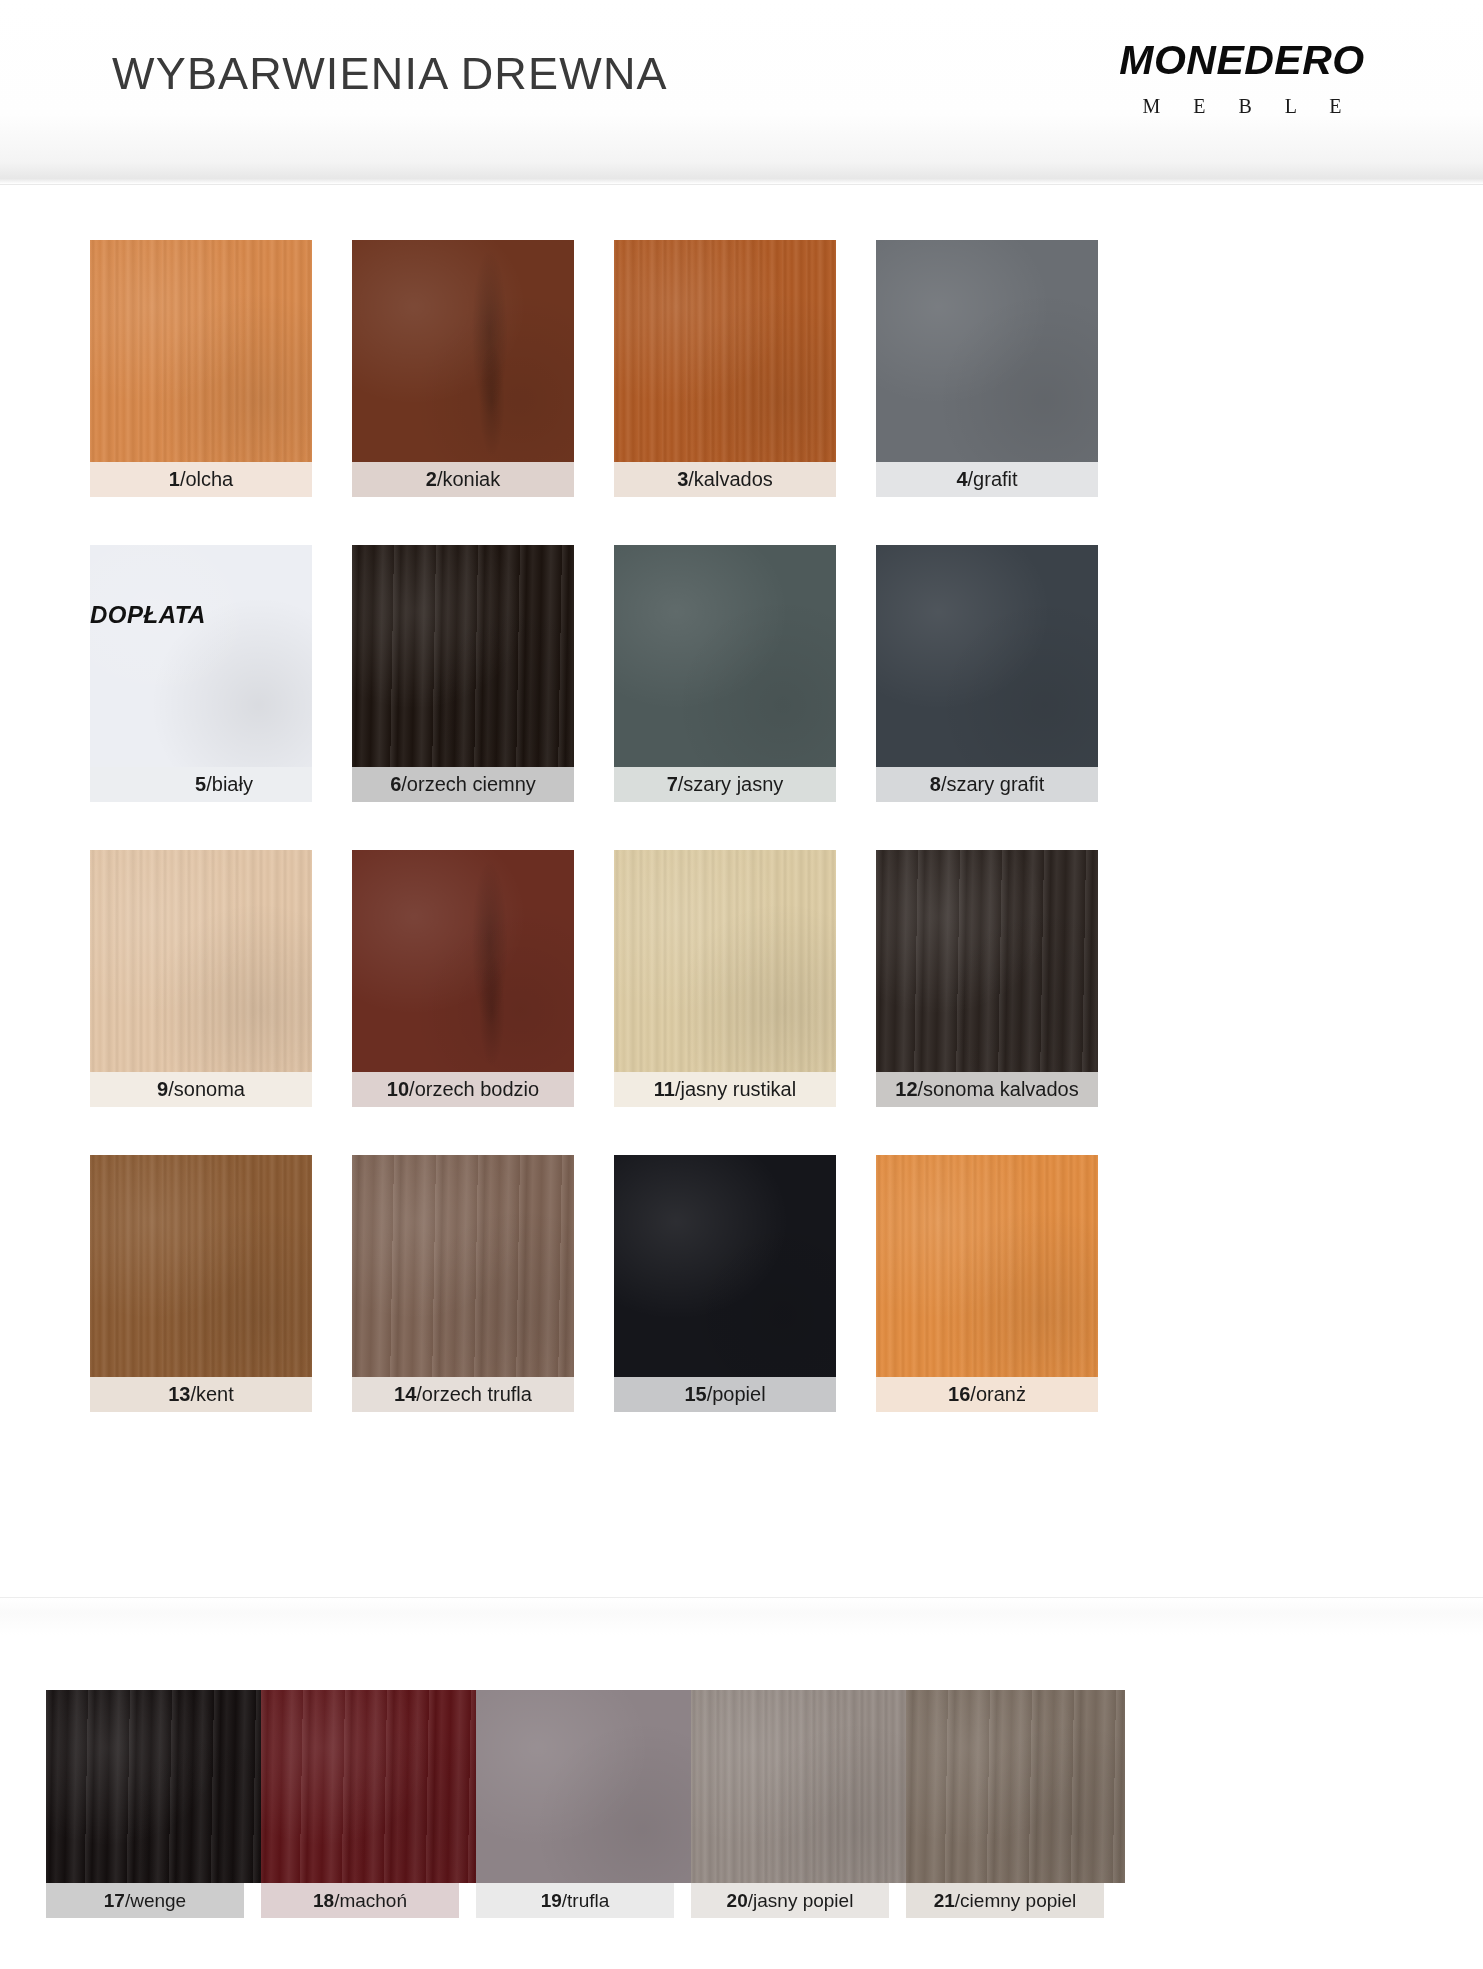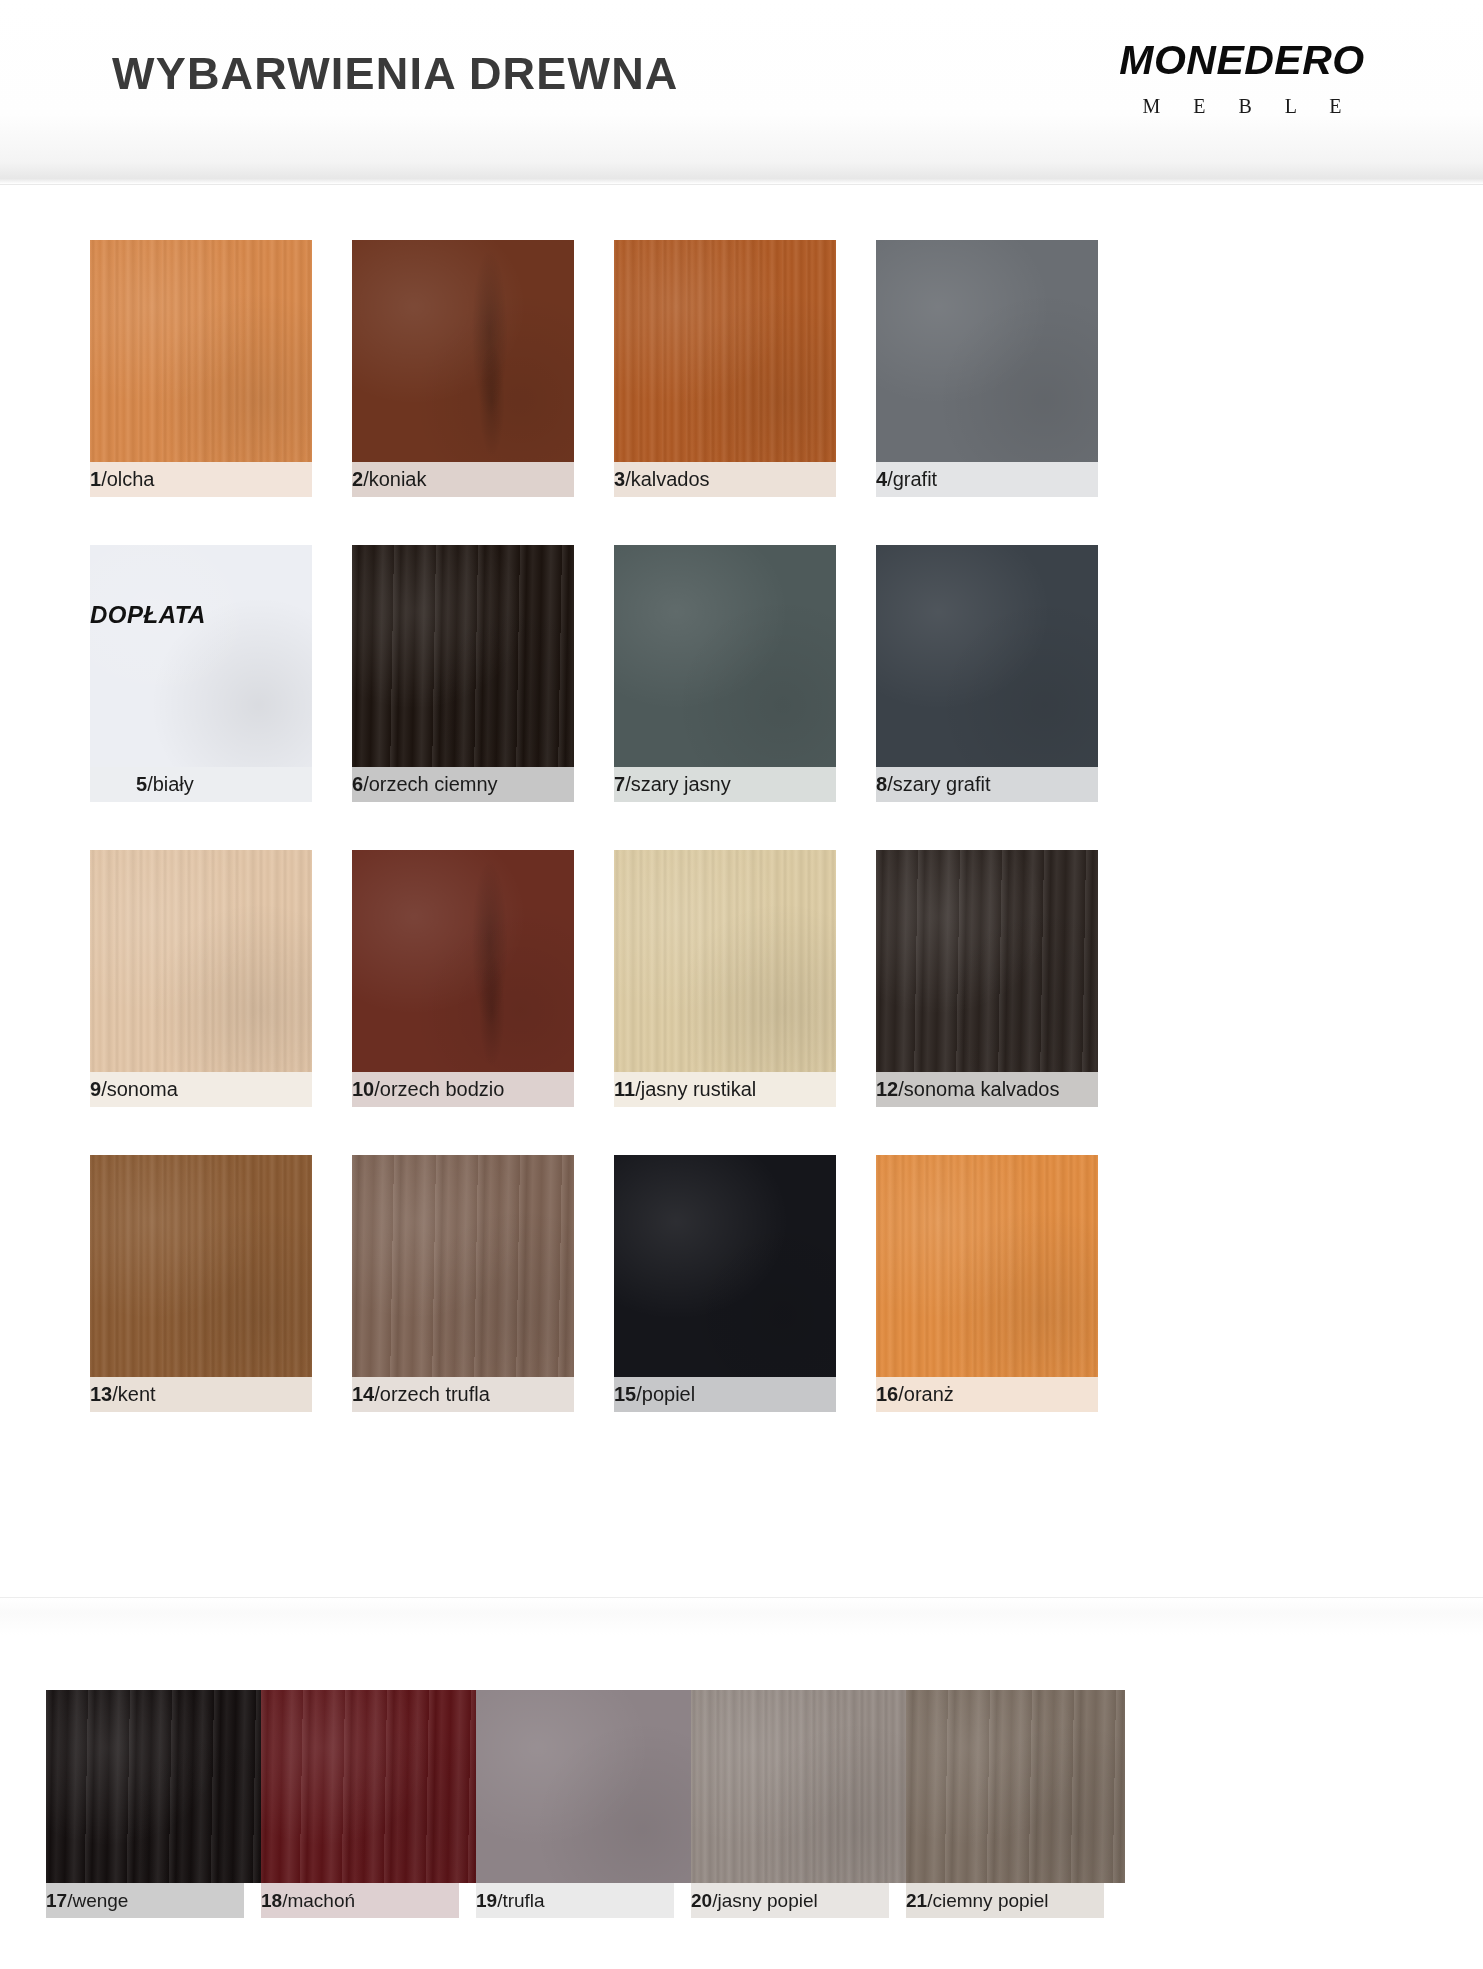--- a/index.html
+++ b/index.html
@@ -24,21 +24,21 @@
   .header-inner {
     position: relative;
     width: 100%; height: 100%;
   }
   .doc-title {
     position: absolute;
     left: 112px; top: 48px;
     font-size: 45px;
     letter-spacing: 1.2px;
     color: #3a3a3a;
-    font-weight: 700;
+    font-weight: 400;
     white-space: nowrap;
   }
   .brand {
     position: absolute;
     right: 110px; top: 40px;
     text-align: center;
     width: 300px;
   }
   .brand-name {
     font-size: 41px;
@@ -77,20 +77,21 @@
     overflow: hidden;
   }
   .swatch .grainA,
   .swatch .grainB,
   .swatch .grainC {
     position: absolute; inset: 0;
   }
   .label {
     height: 35px;
     line-height: 35px;
+    text-align: center;
     font-size: 20px;
     color: #1b1b1b;
     white-space: nowrap;
   }
   .label b { font-weight: 700; }
   .dopalata {
     position: absolute;
     left: 0; right: 8px;
     top: 56px;
     font-size: 24px;

